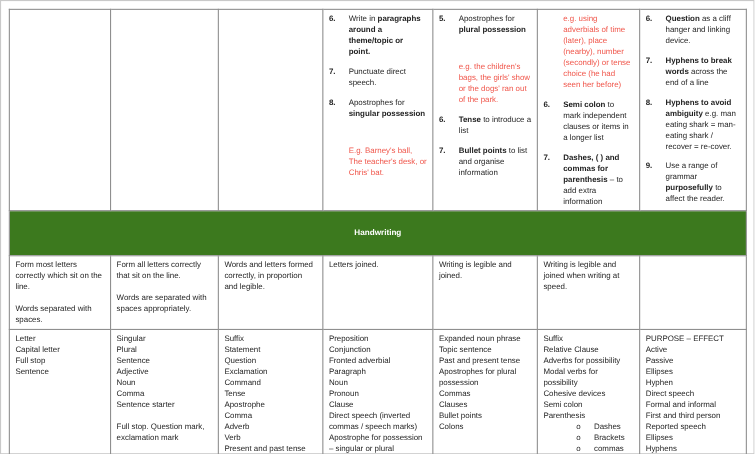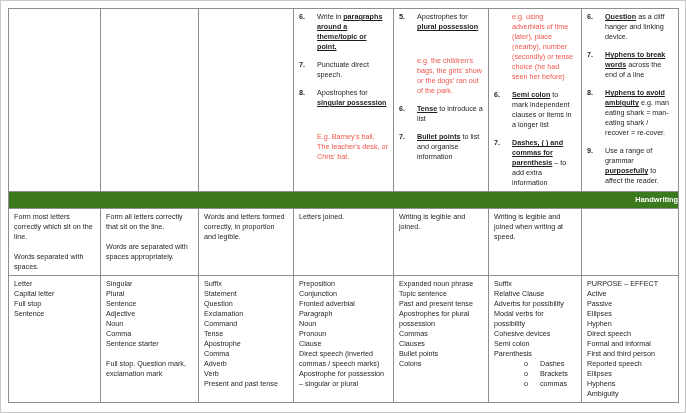--- a/index.html
+++ b/index.html
@@ -25,29 +25,29 @@
     padding:3px 5px;
     font-size:7.2px;line-height:10px;color:var(--ink);
     box-sizing:border-box;
     overflow:hidden;
   }
   tr.toprow td{height:175px;}
   tr.hand td{height:55px;}
   tr.vocab td{height:121px;}
   tr.banner td{
     background:var(--banner-green);
-    color:#ffffff;font-weight:bold;text-align:right;
-    font-size:7.4px;line-height:8px;padding:4px 0;height:8px;
+    color:#ffffff;font-weight:bold;text-align:center;
+    font-size:7.4px;line-height:8px;padding:16px 0;height:8px;
   }
   .pre{white-space:pre-wrap;}
   .item{display:flex;margin:0 0 8px 0;}
   .item:last-child{margin-bottom:0;}
   .num{flex:0 0 13px;font-weight:700;margin-right:5px;}
   .itxt{flex:1 1 auto;}
-  .b{font-weight:700;text-decoration:underline;}
+  .b{font-weight:700;}
   .r{color:var(--accent-red);}
   .rb{display:block;color:var(--accent-red);margin-top:24px;}
 </style>
 </head>
 <body>
 
 <div class="frame"></div>
 
 <table class="doc">
   <colgroup>

